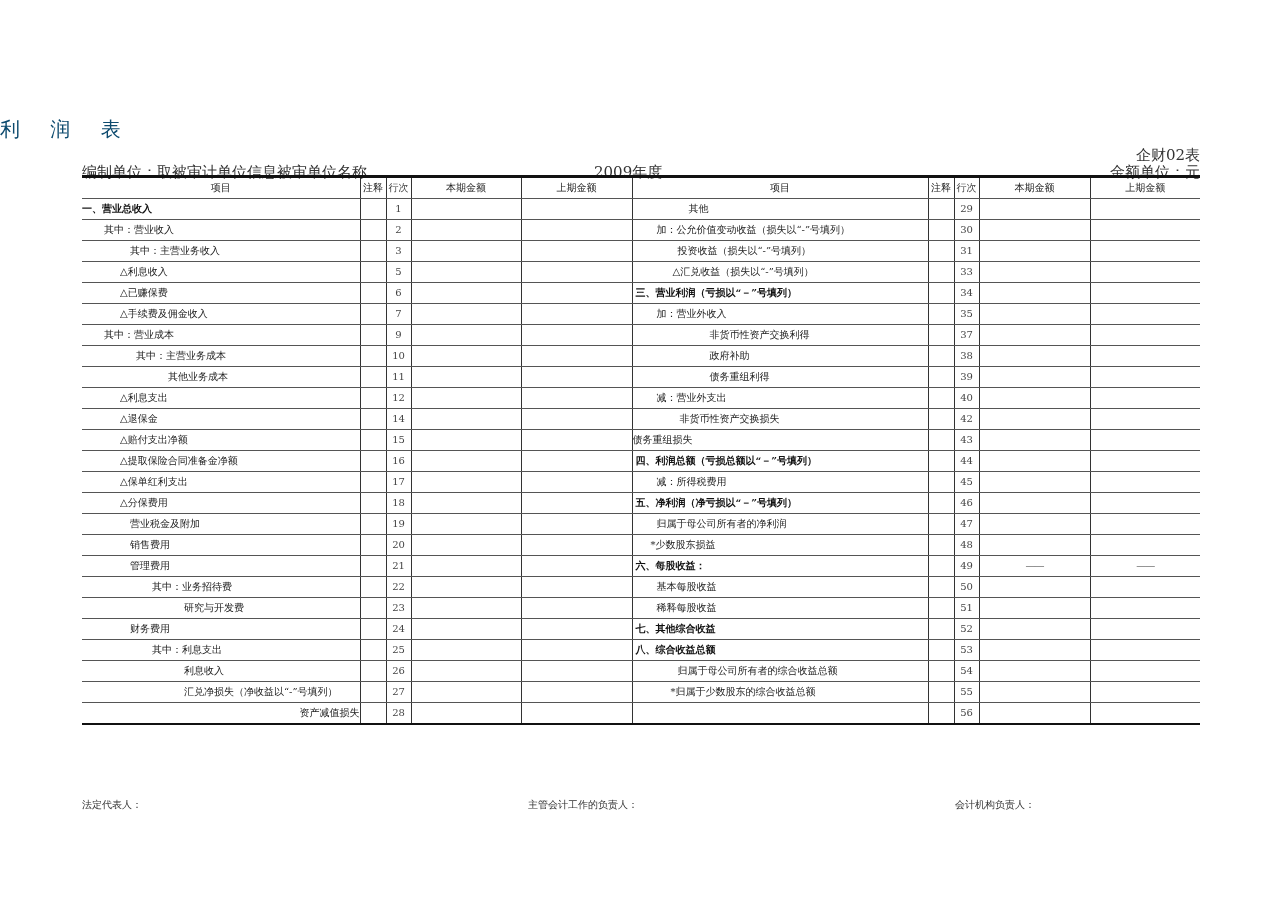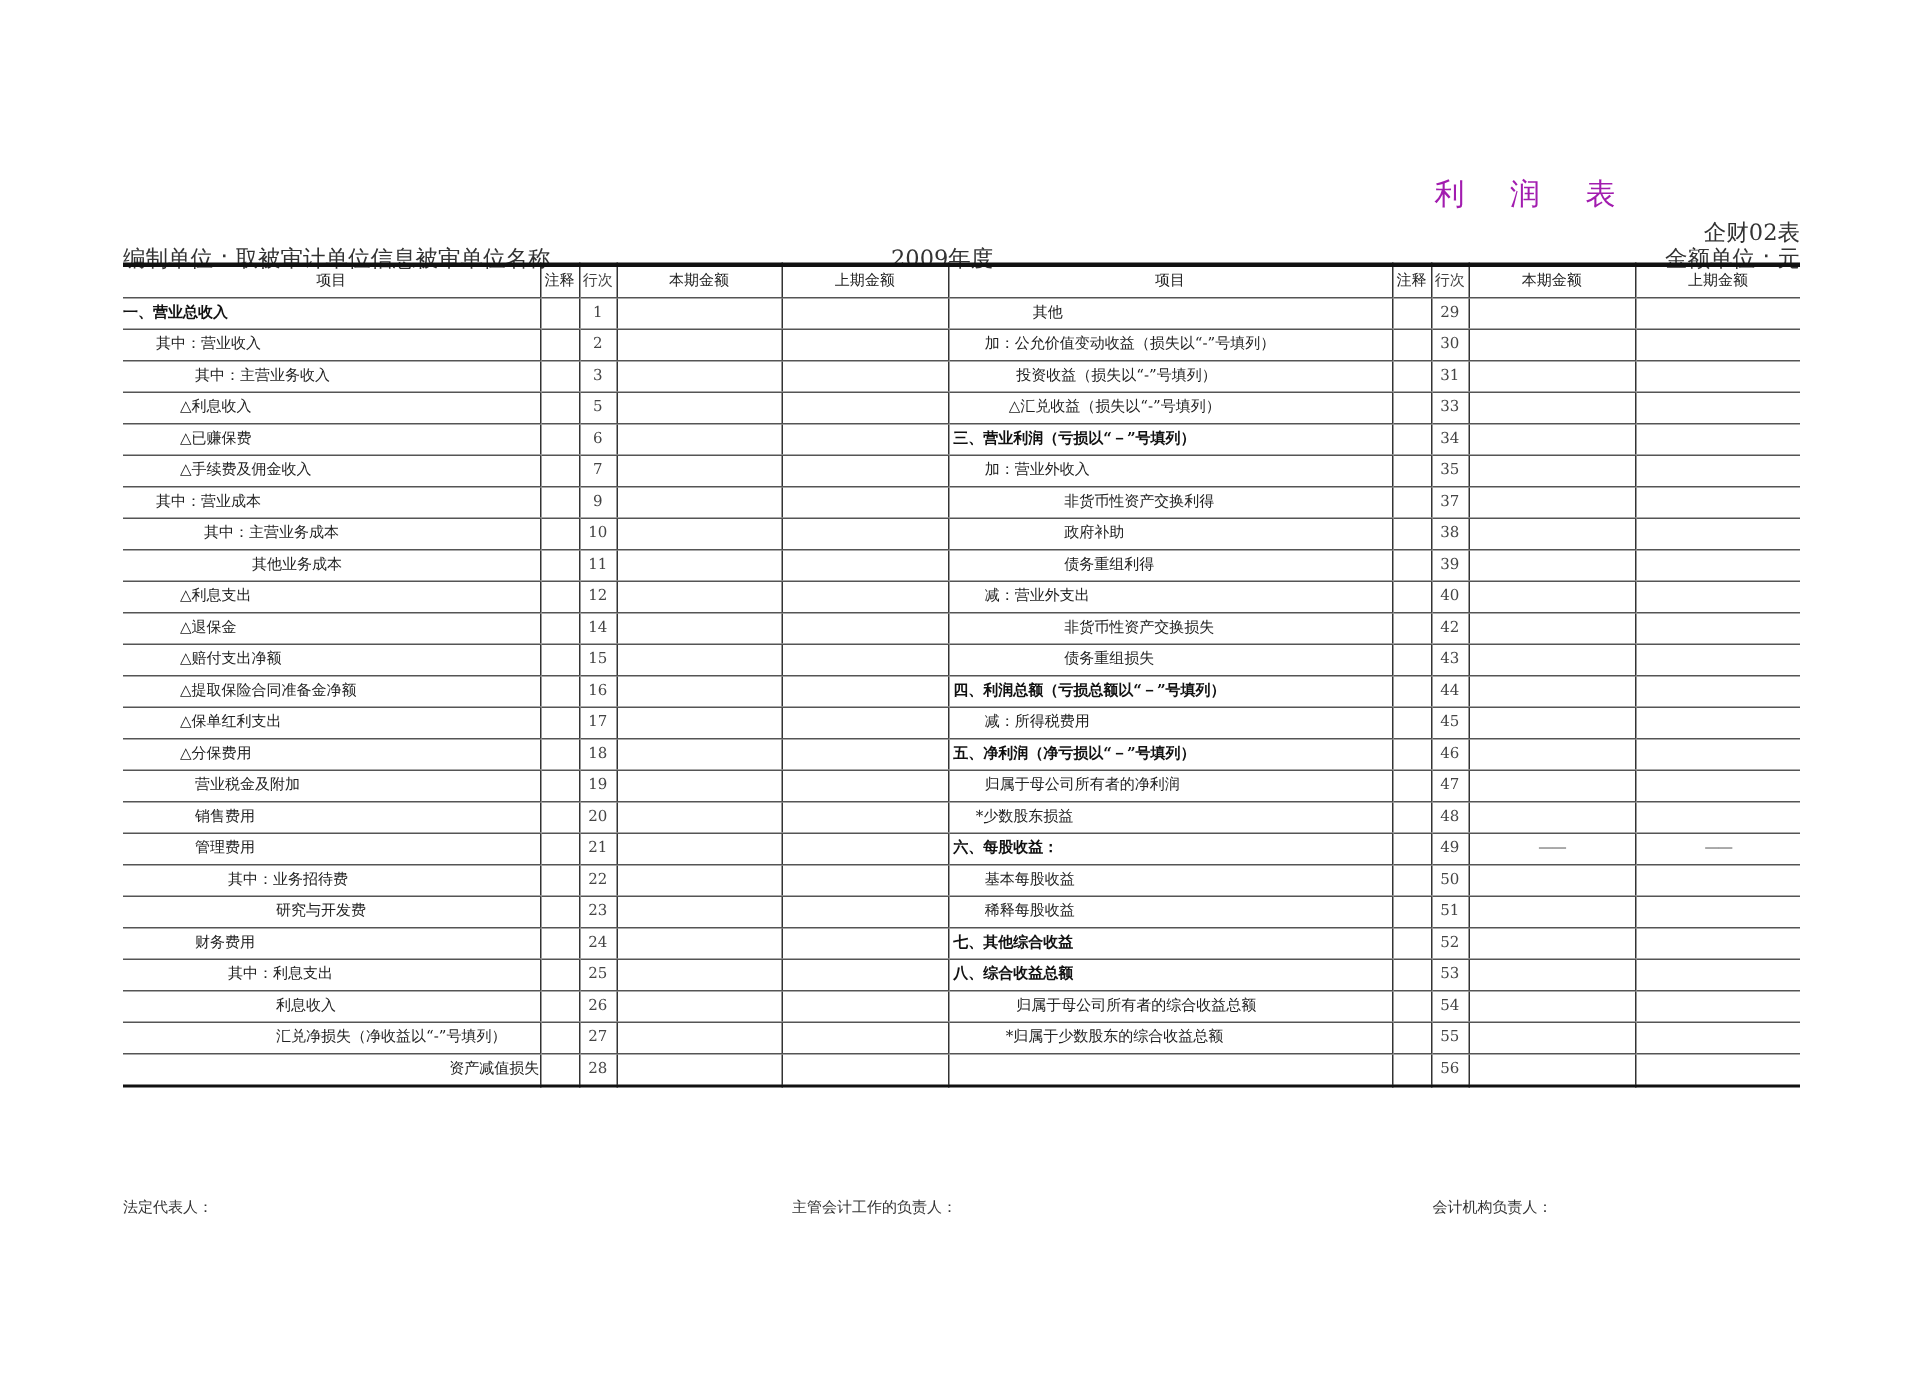--- a/index.html
+++ b/index.html
@@ -1,19 +1,19 @@
 <!DOCTYPE html>
 <html><head>
 <meta charset="utf-8">
 <style>
   html, body { margin:0; padding:0; background:#ffffff; }
   body { width:1280px; height:920px; position:relative; overflow:hidden;
          font-family:"DejaVu Serif","Liberation Serif",serif; color:#222; }
-  .title { position:absolute; left:0; width:1089px; top:116px; text-align:right;
-           font-family:"DejaVu Sans","Liberation Sans",sans-serif; font-size:20px; letter-spacing:12px; color:#a21caf; }
+  .title { position:absolute; left:0; width:1089px; top:116px; text-align:left;
+           font-family:"DejaVu Sans","Liberation Sans",sans-serif; font-size:20px; letter-spacing:12px; color:#0c4a6e; }
   .meta { position:absolute; font-size:15px; color:#333; white-space:nowrap; }
   .form-code { right:80px; top:146px; }
   .unit-left { left:82px; top:163px; }
   .year { left:594px; top:163px; }
   .currency { right:80px; top:163px; }
   table.ps { position:absolute; left:82px; top:175px; width:1118px; border-collapse:collapse;
              table-layout:fixed; font-size:10px; }
   table.ps { border-top:3px solid #111; border-bottom:2.5px solid #111; }
   table.ps th, table.ps td { height:20px; padding:0; border-bottom:1px solid #555;
              overflow:hidden; white-space:nowrap; line-height:20px; }
@@ -182,33 +182,33 @@
         <td class="c-line">40</td>
         <td class="c-cur"></td>
         <td class="c-prev"></td>
       </tr>
       <tr>
         <td style="padding-left: 38px;">△退保金</td>
         <td class="c-note"></td>
         <td class="c-line">14</td>
         <td class="c-cur"></td>
         <td class="c-prev"></td>
-        <td class="c-item-r" style="padding-left: 77px; margin-top: 48px;">非货币性资产交换损失</td>
+        <td class="c-item-r" style="padding-left: 47px; margin-top: 48px;">非货币性资产交换损失</td>
         <td class="c-note"></td>
         <td class="c-line">42</td>
         <td class="c-cur"></td>
         <td class="c-prev"></td>
       </tr>
       <tr>
         <td style="padding-left: 38px;">△赔付支出净额</td>
         <td class="c-note"></td>
         <td class="c-line">15</td>
         <td class="c-cur"></td>
         <td class="c-prev"></td>
-        <td class="c-item-r" style="padding-left: 77px; margin-top: 39px;">债务重组损失</td>
+        <td class="c-item-r" style=" margin-top: 39px;">债务重组损失</td>
         <td class="c-note"></td>
         <td class="c-line">43</td>
         <td class="c-cur"></td>
         <td class="c-prev"></td>
       </tr>
       <tr>
         <td style="padding-left: 38px;">△提取保险合同准备金净额</td>
         <td class="c-note"></td>
         <td class="c-line">16</td>
         <td class="c-cur"></td>

